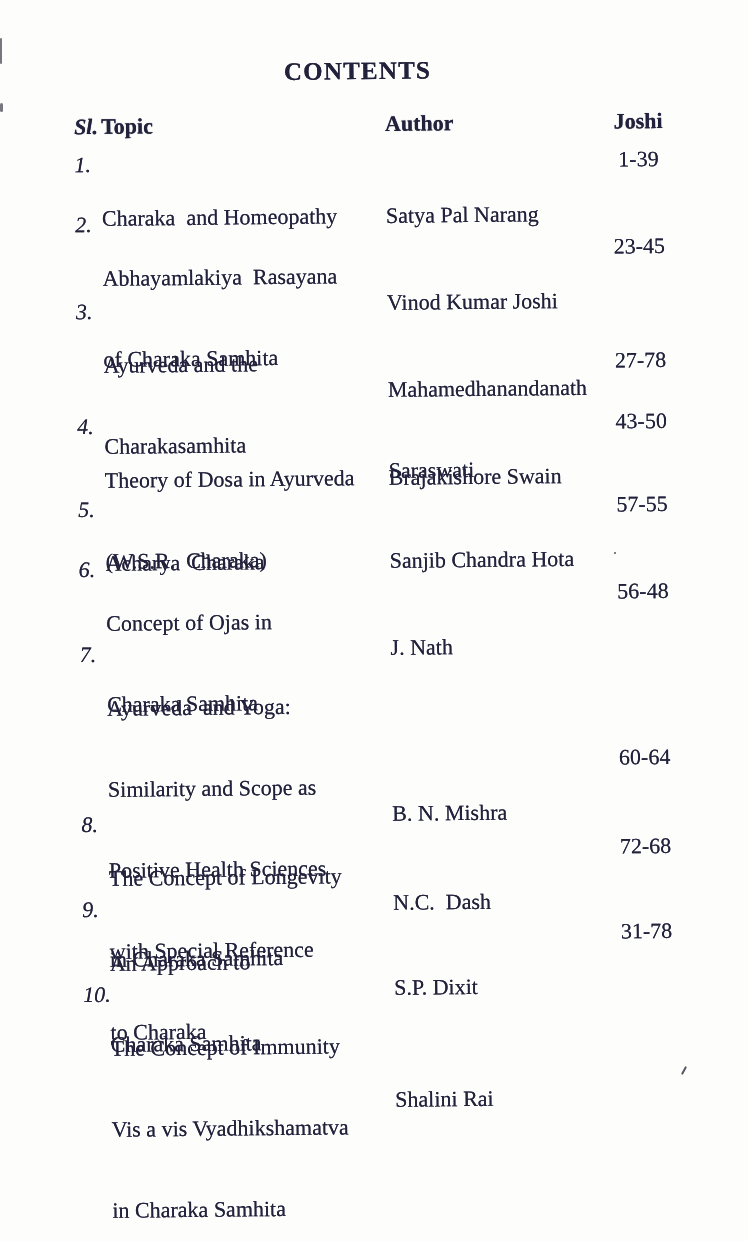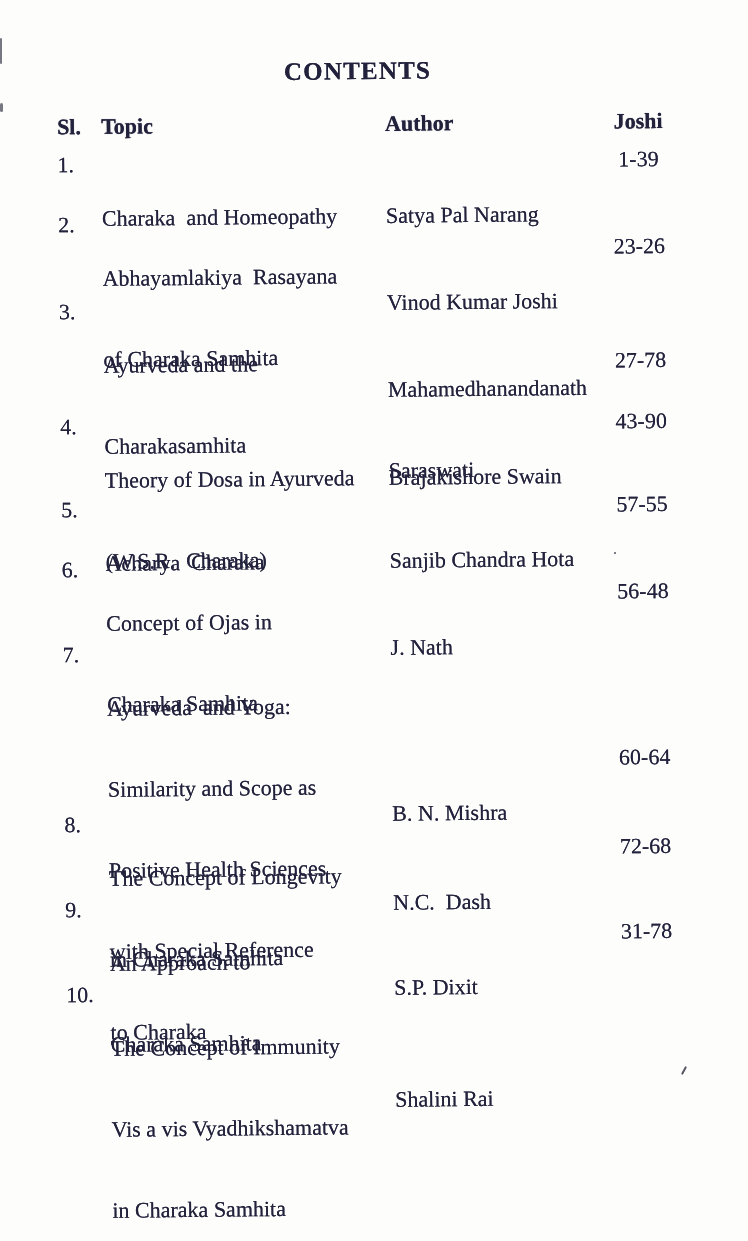--- a/index.html
+++ b/index.html
@@ -19,21 +19,21 @@
   }
   .title{
     position:absolute;top:57px;left:0;width:748px;
     margin:0;text-align:center;
     font-size:25px;font-weight:700;letter-spacing:1.2px;
     transform:translateX(-16px);
     text-shadow:0 0 .6px currentColor;
   }
   .row{position:absolute;left:0;width:748px;font-size:22px;line-height:27px;}
   .row .cell{position:absolute;top:0;white-space:pre-wrap;}
-  .c-no{left:57px;width:42px;}
+  .c-no{left:74px;width:42px;font-style:italic;}
   .c-topic{left:101px;width:292px;}
   .c-author{left:385px;width:218px;}
   .c-page{left:606px;width:64px;text-align:center;}
   .line{white-space:pre-wrap;}
   .body-ink{text-shadow:0 0 .5px rgba(30,30,60,.85);}
   .th{font-weight:700;font-size:22px;text-shadow:0 0 .7px currentColor;}
   
   .off1{padding-top:27px;}
   .off2{padding-top:54px;}
   .off4{padding-top:108px;}
@@ -88,21 +88,21 @@
 
     <div class="row r2 body-ink">
       <div class="cell c-no">2.</div>
       <div class="cell c-topic">
         <div class="line">Abhayamlakiya  Rasayana</div>
         <div class="line">of Charaka Samhita</div>
       </div>
       <div class="cell c-author off1">
         <div class="line">Vinod Kumar Joshi</div>
       </div>
-      <div class="cell c-page off1">23-26</div>
+      <div class="cell c-page off1">23-45</div>
     </div>
 
     <div class="row r3 body-ink">
       <div class="cell c-no">3.</div>
       <div class="cell c-topic">
         <div class="line">Ayurveda and the</div>
         <div class="line">Charakasamhita</div>
       </div>
       <div class="cell c-author off1">
         <div class="line">Mahamedhanandanath</div>
@@ -113,21 +113,21 @@
 
     <div class="row r4 body-ink">
       <div class="cell c-no">4.</div>
       <div class="cell c-topic">
         <div class="line">Theory of Dosa in Ayurveda</div>
         <div class="line">(W.S.R.  Charaka)</div>
       </div>
       <div class="cell c-author">
         <div class="line">Brajakishore Swain</div>
       </div>
-      <div class="cell c-page">43-90</div>
+      <div class="cell c-page">43-50</div>
     </div>
 
     <div class="row r5 body-ink">
       <div class="cell c-no">5.</div>
       <div class="cell c-topic">
         <div class="line">Acharya  Charaka</div>
       </div>
       <div class="cell c-author">
         <div class="line">Sanjib Chandra Hota</div>
       </div>

